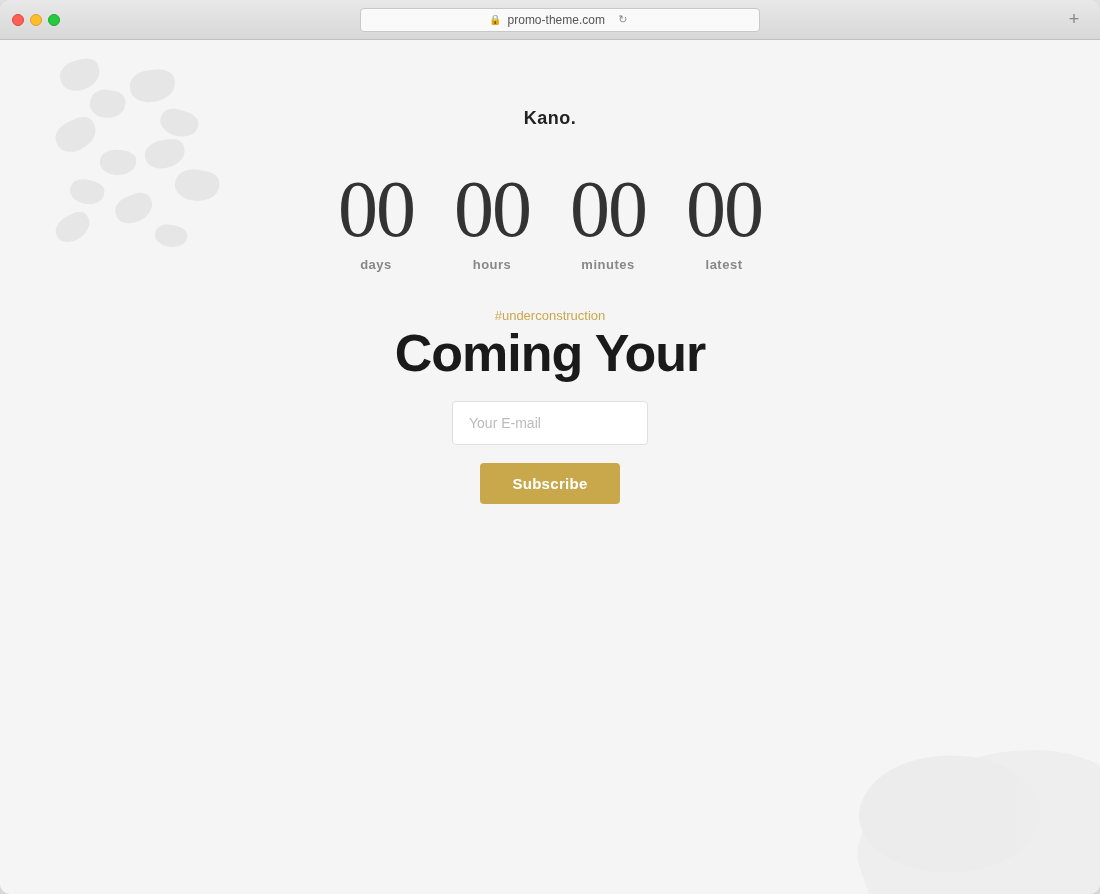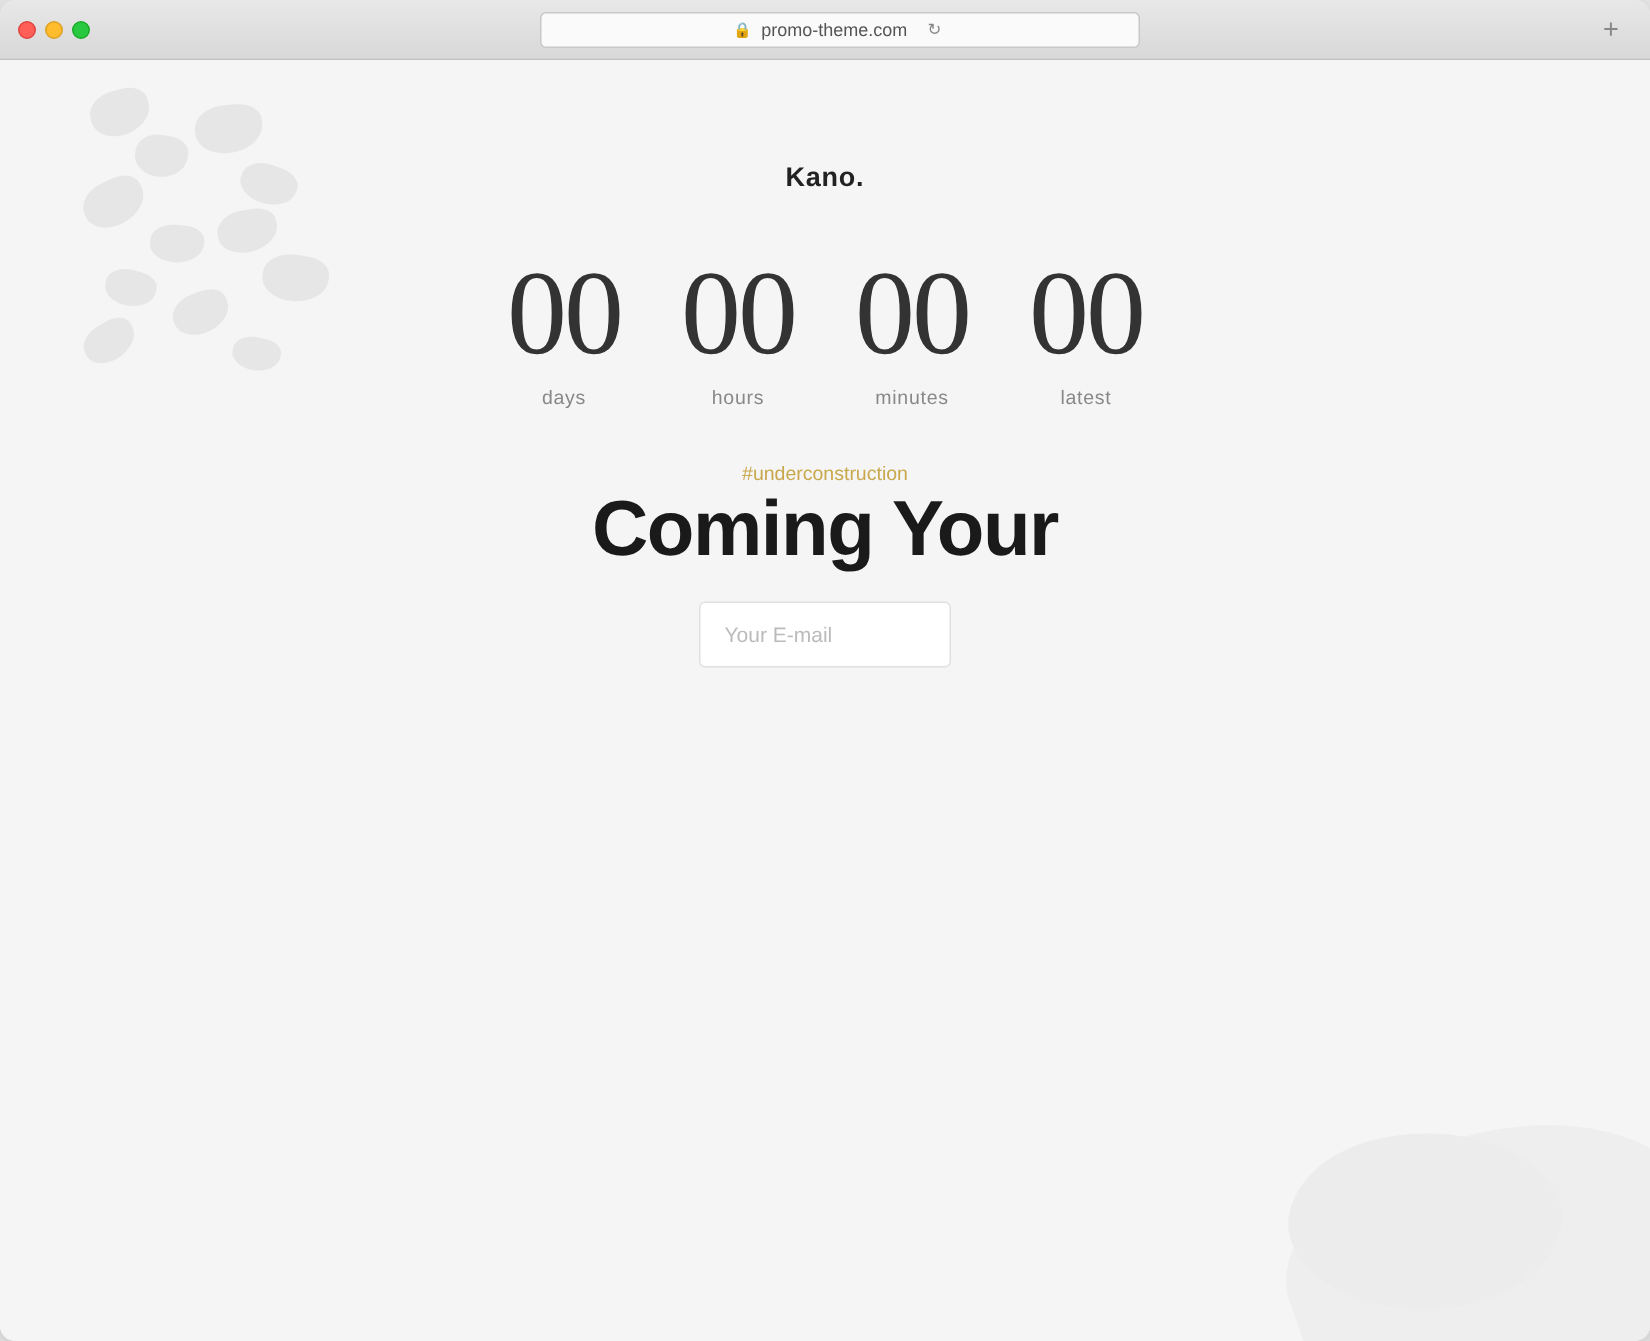--- a/index.html
+++ b/index.html
@@ -197,21 +197,21 @@
       color: #333;
       line-height: 1;
       letter-spacing: -2px;
       font-family: Georgia, 'Times New Roman', serif;
     }
 
     .countdown-label {
       font-size: 13px;
       color: #888;
       margin-top: 8px;
-      font-weight: 400;
+      font-weight: 700;
       letter-spacing: 0.5px;
     }
 
     
     .hashtag {
       font-size: 13px;
       color: #c9a84c;
       font-weight: 500;
       margin-bottom: 0;
     }
@@ -227,21 +227,21 @@
 
     
     .subtitle {
       font-size: 15px;
       color: #888;
       margin-bottom: 30px;
     }
 
     
     .email-input {
-      width: 168px;
+      width: 196px;
       height: 44px;
       border: 1px solid #e0e0e0;
       background: #fff;
       border-radius: 4px;
       padding: 0 16px;
       font-size: 14px;
       color: #aaa;
       outline: none;
       margin-bottom: 18px;
       display: block;
@@ -341,16 +341,17 @@
         </div>
       </div>
 
       <div class="hashtag">#underconstruction</div>
 
       <h1 class="coming-soon-title">Coming Your</h1>
 
 
       <input type="email" class="email-input" placeholder="Your E-mail" style="">
 
+      <button class="subscribe-btn">Subscribe</button>
 
     </div>
   </div>
 </div>
 
 </body></html>

